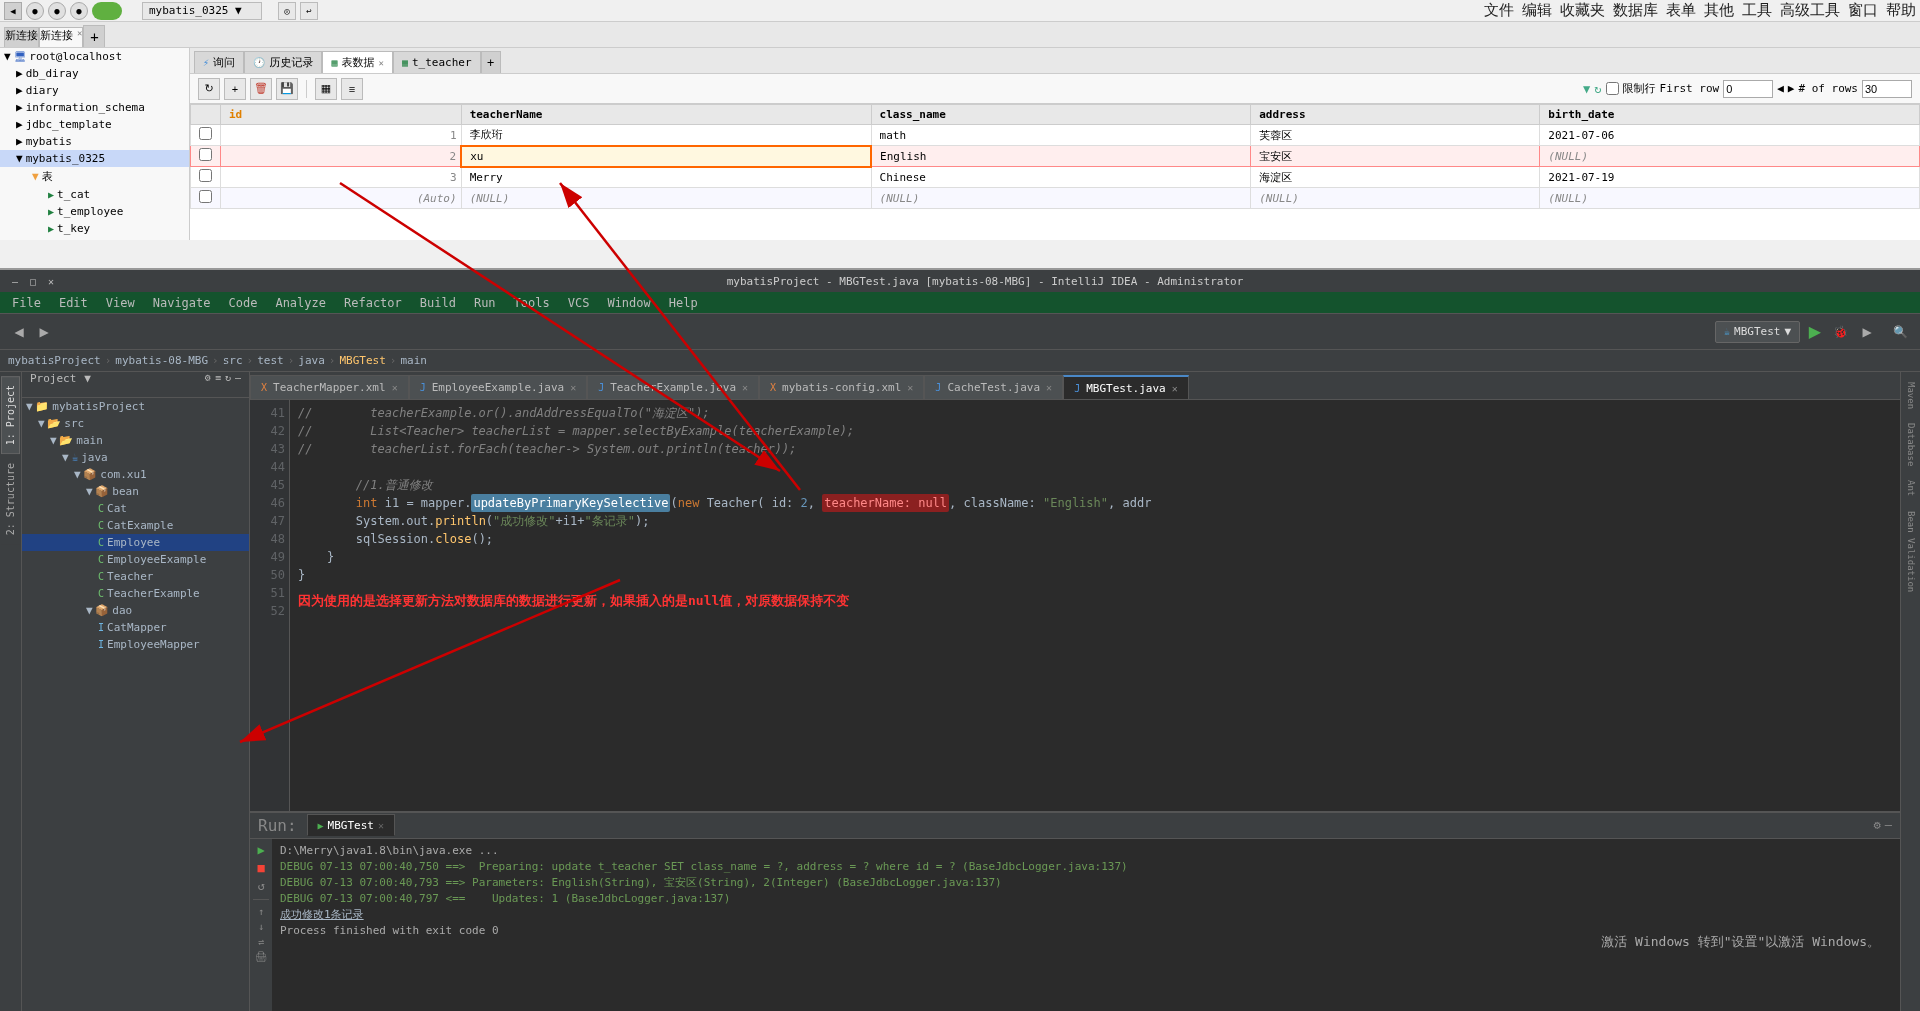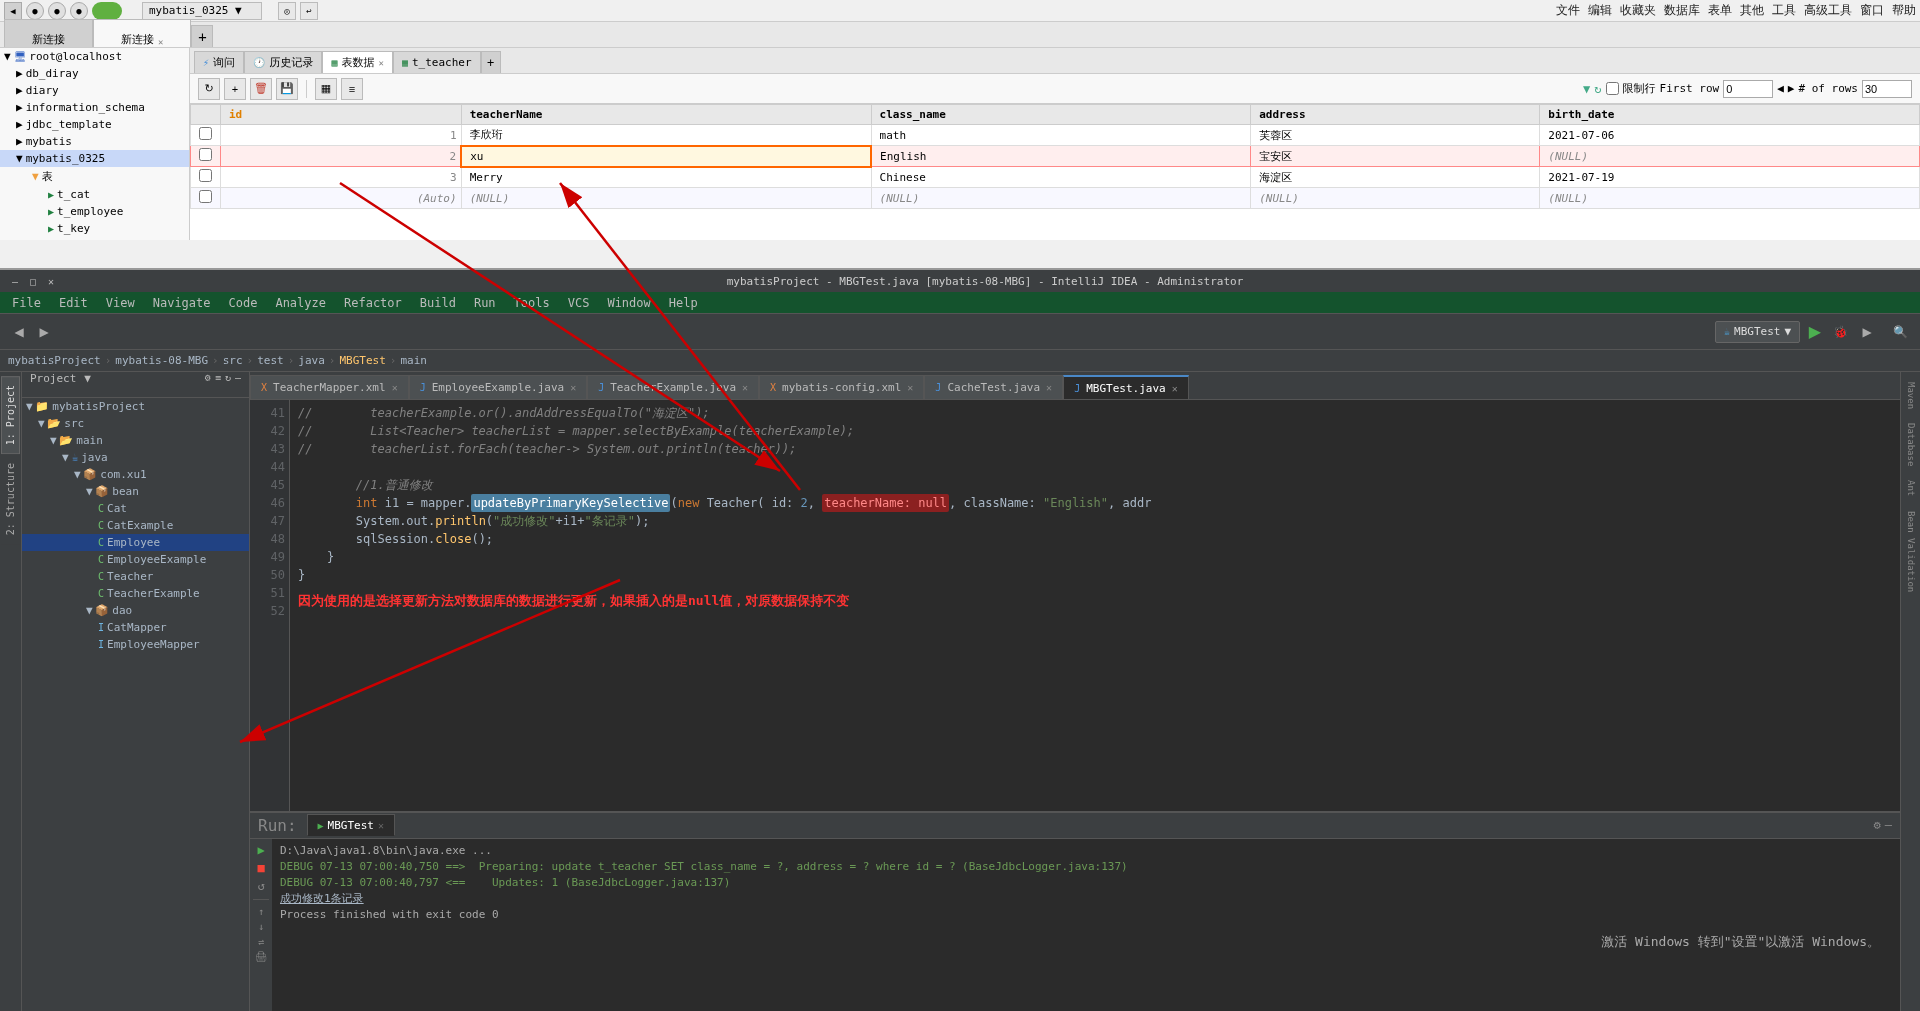--- a/index.html
+++ b/index.html
@@ -3,25 +3,25 @@
   <meta charset="utf-8">
   <style>
     * { margin: 0; padding: 0; box-sizing: border-box; }
     body { width: 1920px; height: 1011px; overflow: hidden; font-family: 'Consolas', 'Microsoft YaHei', monospace; font-size: 12px; background: #2b2b2b; }
 
     
     #db-tool { position: absolute; top: 0; left: 0; width: 1920px; height: 270px; background: #f0f0f0; border-bottom: 2px solid #999; }
 
     
     #db-menubar { height: 22px; background: #f0f0f0; display: flex; align-items: center; padding: 0 4px; gap: 12px; border-bottom: 1px solid #ccc; }
-    .db-menu-item { font-size: 12px; color: #222; cursor: pointer; }
+    .db-menu-item { font-size: 15px; color: #222; cursor: pointer; }
 
     
     #db-conn-tabs { height: 26px; background: #e8e8e8; display: flex; align-items: flex-end; padding-left: 4px; border-bottom: 1px solid #ccc; }
-    .db-conn-tab { height: 28px; padding: 0 27px; background: #d0d0d0; border: 1px solid #bbb; border-bottom: none; font-size: 11px; display: flex; align-items: flex-end; cursor: pointer; gap: 4px; }
+    .db-conn-tab { height: 20px; padding: 0 0; background: #d0d0d0; border: 1px solid #bbb; border-bottom: none; font-size: 11px; display: flex; align-items: flex-start; cursor: pointer; gap: 4px; }
     .db-conn-tab.active { background: #f8f8f8; }
     .db-conn-tab-new { width: 22px; height: 22px; background: #d0d0d0; border: 1px solid #bbb; border-bottom: none; display: flex; align-items: center; justify-content: center; cursor: pointer; font-size: 14px; }
 
     
     #db-main { display: flex; height: calc(270px - 78px); }
 
     
     #db-sidebar { width: 190px; background: #f8f8f8; border-right: 1px solid #ccc; overflow-y: auto; font-size: 11px; }
     .db-tree-item { padding: 2px 4px; cursor: pointer; display: flex; align-items: center; gap: 3px; }
     .db-tree-item.selected { background: #c8d8f8; }
@@ -607,22 +607,23 @@
             <span style="color:#4caf50;font-size:12px;cursor:pointer;">▶</span>
             <span style="color:#f44336;font-size:12px;cursor:pointer;">■</span>
             <span style="color:#888;font-size:12px;cursor:pointer;">↺</span>
             <div style="width:16px;height:1px;background:#555;margin:2px 0;"></div>
             <span style="color:#888;font-size:10px;cursor:pointer;">↑</span>
             <span style="color:#888;font-size:10px;cursor:pointer;">↓</span>
             <span style="color:#888;font-size:10px;cursor:pointer;">⇌</span>
             <span style="color:#888;font-size:10px;cursor:pointer;">🖨</span>
           </div>
           <div id="console-output">
-            <div class="console-line console-process">D:\Java\java1.8\bin\java.exe ...</div>
+            <div class="console-line console-process">D:\Merry\java1.8\bin\java.exe ...</div>
             <div class="console-line console-debug">DEBUG 07-13 07:00:40,750 ==&gt;  Preparing: update t_teacher SET class_name = ?, address = ? where id = ? (BaseJdbcLogger.java:137)</div>
+            <div class="console-line console-debug">DEBUG 07-13 07:00:40,793 ==&gt; Parameters: English(String), 宝安区(String), 2(Integer) (BaseJdbcLogger.java:137)</div>
             <div class="console-line console-debug">DEBUG 07-13 07:00:40,797 &lt;==    Updates: 1 (BaseJdbcLogger.java:137)</div>
             <div class="console-line console-success">成功修改1条记录</div>
             <div class="console-line console-process"></div>
             <div class="console-line console-process">Process finished with exit code 0</div>
           </div>
         </div>
       </div>
     </div>
 
     <div id="ide-right">

